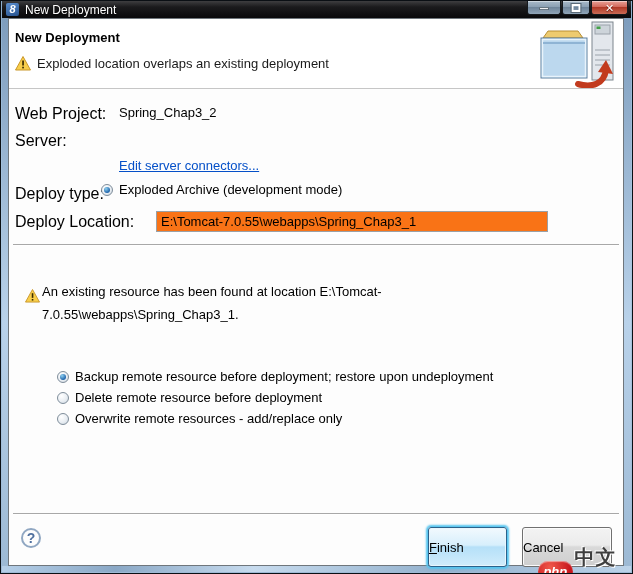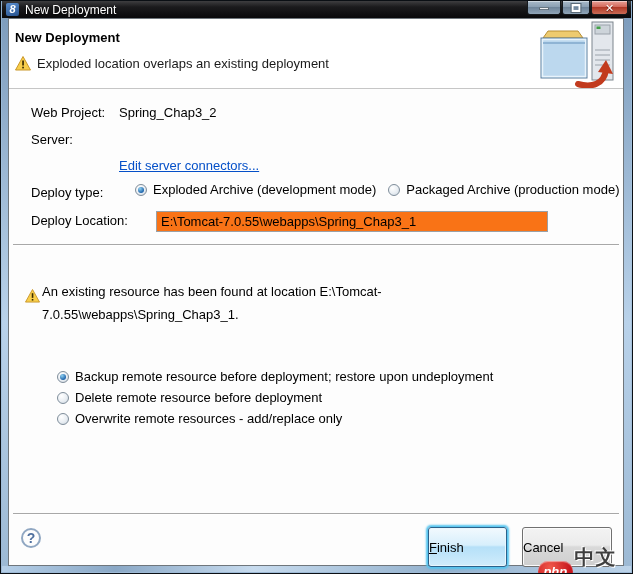--- a/index.html
+++ b/index.html
@@ -50,35 +50,35 @@
 
   .banner{position:absolute;left:0;right:0;top:0;height:70px;background:#ffffff;
     border-bottom:1px solid #c6c6c6;}
   .banner-title{position:absolute;left:6px;top:11px;font-size:13px;font-weight:bold;color:#000;}
   .banner-msg{position:absolute;left:6px;top:37px;display:flex;align-items:center;gap:6px;}
   .banner-msg .msg-text{font-size:13px;color:#1a1a1a;}
   .warn-svg{display:block;}
   .deploy-art{position:absolute;right:5px;top:1px;}
 
   
-  .flabel{position:absolute;left:22px;font-size:13px;color:#000;white-space:nowrap;}
+  .flabel{position:absolute;left:6px;font-size:16px;color:#000;white-space:nowrap;}
   .fvalue{position:absolute;left:110px;font-size:13px;color:#000;white-space:pre;text-align:center;}
 
   .combo{position:absolute;left:110px;top:109px;width:503px;height:21px;
     background:#fff;border:1px solid #7f868d;display:flex;align-items:center;cursor:pointer;}
   .combo-inner{position:absolute;left:1px;top:1px;right:1px;bottom:1px;
     border:1px dotted #2f2f2f;display:flex;align-items:center;padding-left:3px;}
   .combo-text{font-size:13px;color:#000;white-space:pre;}
   .combo-arrow{position:absolute;right:5px;top:50%;transform:translateY(-50%);
     font-size:8px;color:#222;line-height:1;}
 
   .link{position:absolute;left:110px;top:139px;font-size:13px;color:#0550c8;
     text-decoration:underline;cursor:pointer;white-space:nowrap;}
 
-  .dtype-group{position:absolute;left:126px;top:163px;display:flex;gap:12px;align-items:center;}
+  .dtype-group{position:absolute;left:92px;top:163px;display:flex;gap:24px;align-items:center;}
   .radio-row{display:flex;align-items:center;gap:6px;cursor:pointer;}
   .radio{width:12px;height:12px;border-radius:50%;flex:0 0 auto;position:relative;
     border:1px solid #7f8d9a;
     background:radial-gradient(circle at 35% 30%,#ffffff,#e9eef3 55%,#c9d4dd);}
   .radio.sel::after{content:"";position:absolute;left:2px;top:2px;width:6px;height:6px;
     border-radius:50%;background:radial-gradient(circle at 35% 30%,#8ed0f0,#1f64ab 70%);}
   .radio-label{font-size:13px;color:#000;white-space:nowrap;}
 
   .loc-field{position:absolute;left:147px;top:192px;width:392px;height:21px;
     background:#f97316;border:1px solid #9aa0a6;display:flex;align-items:center;
@@ -182,24 +182,20 @@
     <div class="flabel" style="top:113px">Server:</div>
 
     <a class="link">Edit server connectors...</a>
 
     <div class="flabel" style="top:166px">Deploy type:</div>
     <div class="dtype-group">
       <div class="radio-row">
         <span class="radio sel"></span>
         <span class="radio-label">Exploded Archive (development mode)</span>
       </div>
-      <div class="radio-row">
-        <span class="radio"></span>
-        <span class="radio-label">Packaged Archive (production mode)</span>
-      </div>
     </div>
 
     <div class="flabel" style="top:194px">Deploy Location:</div>
     <div class="loc-field">
       <span class="loc-text">E:\Tomcat-7.0.55\webapps\Spring_Chap3_1</span>
     </div>
 
     <div class="hsep sep-mid"></div>
 
     <svg class="warn-icon2" width="15" height="14" viewBox="0 0 16 15">

